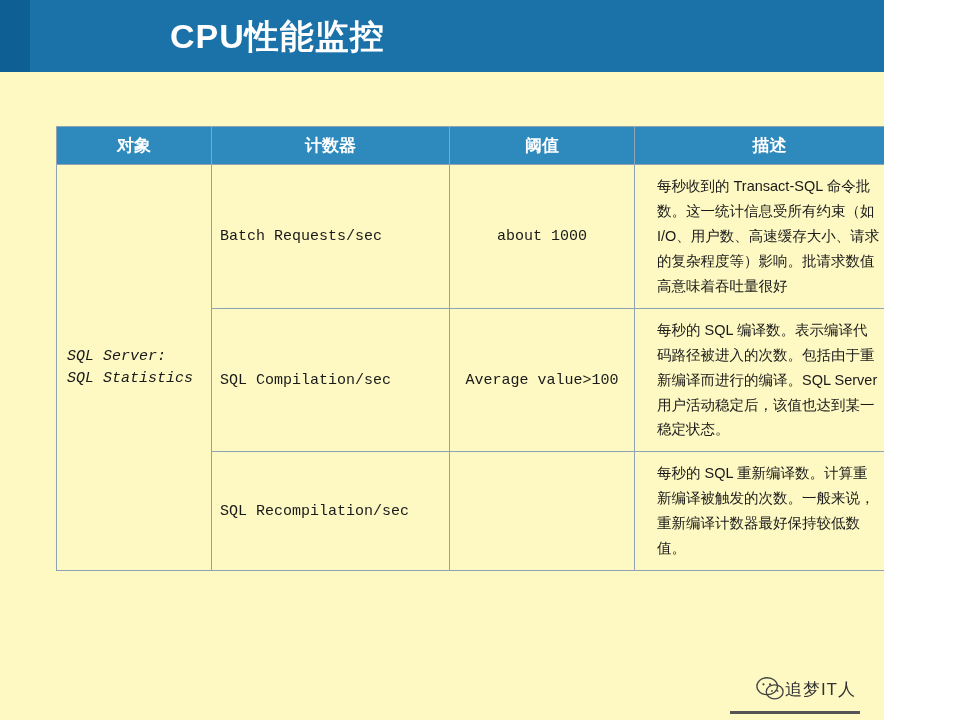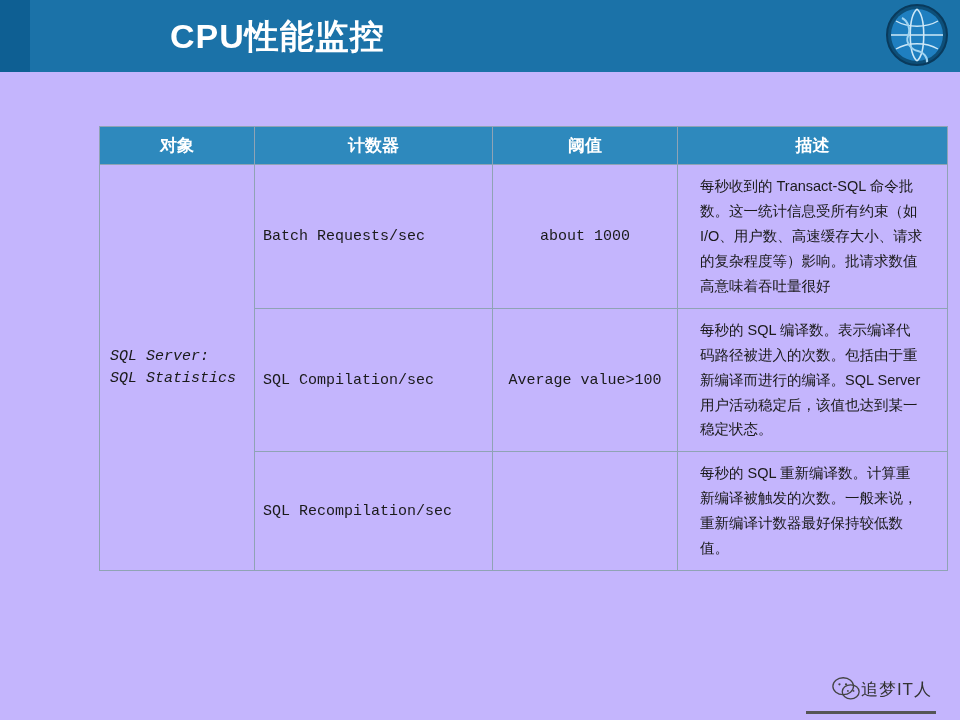--- a/index.html
+++ b/index.html
@@ -4,24 +4,24 @@
 <style>
   * { box-sizing: border-box; }
   html, body {
     margin: 0; padding: 0;
     width: 960px; height: 720px;
     background: #ffffff;
     font-family: "Liberation Sans", sans-serif;
   }
   .slide {
     position: relative;
-    width: 960px;
+    width: 884px;
     height: 720px;
     overflow: hidden;
-    background: #c4b5fd;
+    background: #fef9c3;
   }
   
   .header {
     position: absolute;
     top: 0; left: 0;
     width: 960px;
     height: 72px;
     background: #1b72a8;
   }
   .header-accent {
@@ -48,21 +48,20 @@
     right: 10px;
     width: 66px;
     height: 66px;
   }
   
   .table-wrap {
     position: absolute;
     top: 126px;
     left: 56px;
     width: 848px;
-    margin-left: 43px;
   }
   table.data {
     border-collapse: collapse;
     width: 848px;
     table-layout: fixed;
   }
   table.data th, table.data td {
     border: 1px solid #8fa3b5;
     vertical-align: middle;
   }

